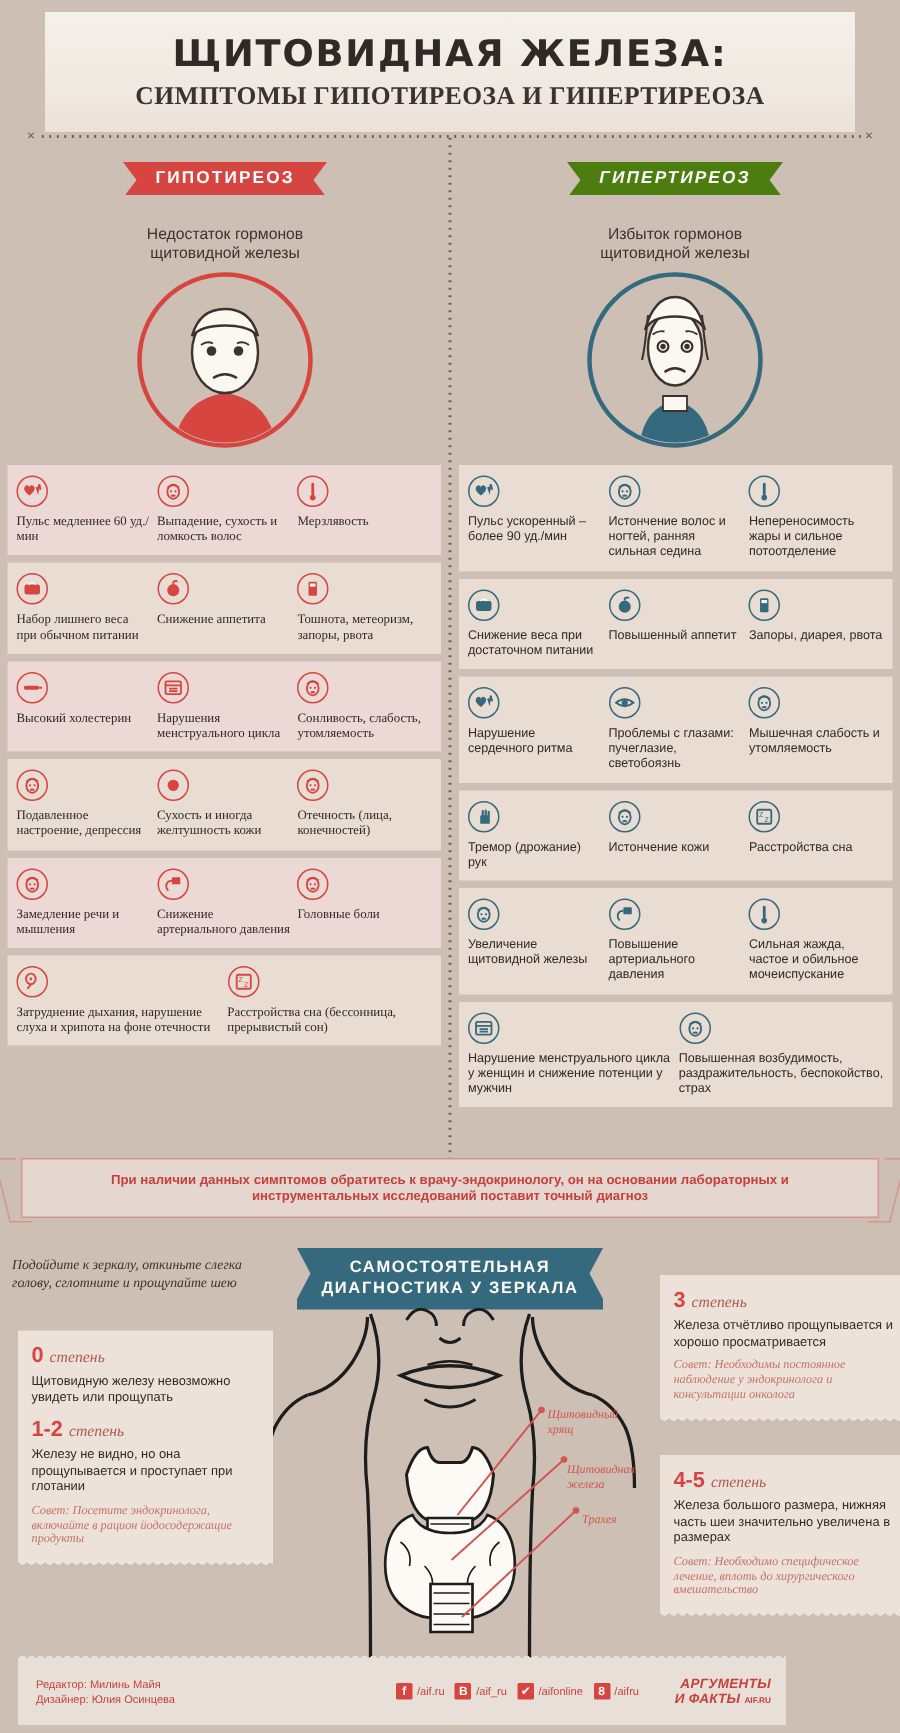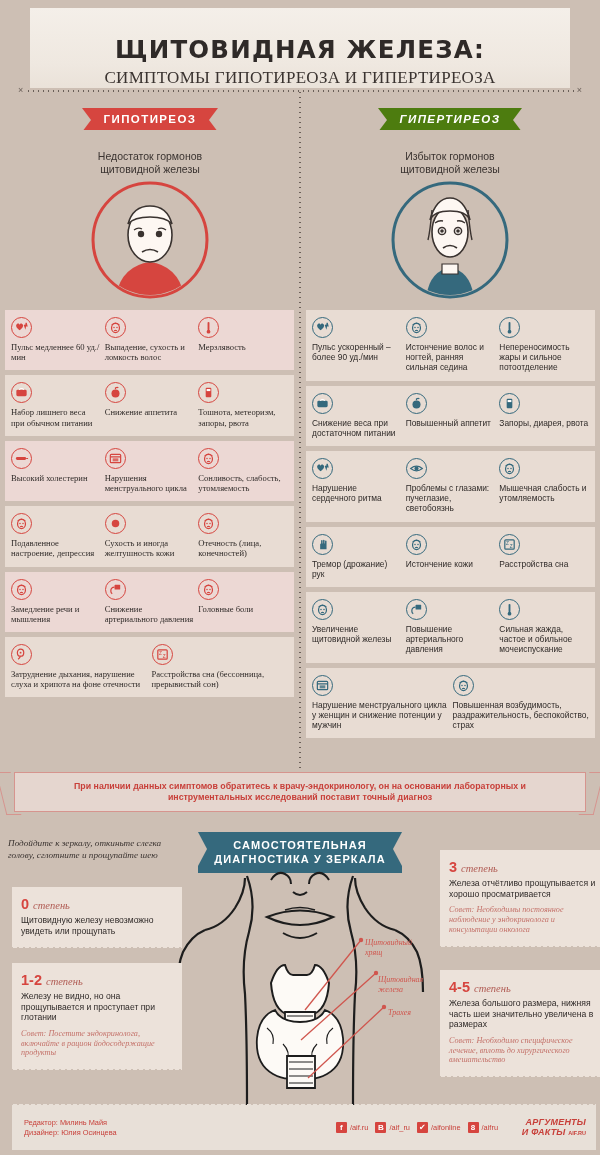--- a/index.html
+++ b/index.html
@@ -8,30 +8,30 @@
     background: #cdbfb4;
     font-family: "Liberation Sans", "DejaVu Sans", sans-serif;
     position: relative;
   }
   .page { width: 600px; height: 1155px; position: relative; background: #cdbfb4; }
 
   
   .header {
     position: absolute; left: 30px; top: 8px; width: 540px; height: 80px;
     background: linear-gradient(180deg,#f4efe9 0%, #efe8e0 70%, #eae2d9 100%);
-    text-align: center; padding-top: 27px;
+    text-align: center; padding-top: 13px;
   }
   .header h1 {
     font-family: "DejaVu Sans", sans-serif;
     font-size: 24.5px; font-weight: bold; letter-spacing: 1.2px;
     color: #2f2a28;
   }
   .header h2 {
     font-family: "Liberation Serif", "DejaVu Serif", serif;
-    font-size: 17px; font-weight: normal; letter-spacing: .3px;
+    font-size: 17px; font-weight: bold; letter-spacing: .3px;
     color: #3a3330; margin-top: 4px;
   }
   .dotline {
     position: absolute; left: 26px; top: 90px; width: 548px; height: 2px;
     background-image: radial-gradient(circle, #6a5f58 0.8px, transparent 0.9px);
     background-size: 5px 2px; background-repeat: repeat-x;
   }
   .dotline .endx {
     position: absolute; top: -5px; font-size: 9px; color: #6a5f58;
   }
@@ -154,38 +154,38 @@
   .degcard .dbody {
     font-size: 8.6px; line-height: 10.6px; color: #2f2a28; margin-top: 2px;
   }
   .degcard .dtip {
     font-family: "Liberation Serif", "DejaVu Serif", serif;
     font-style: italic; font-size: 8.2px; line-height: 9.8px;
     color: #c4726a; margin-top: 6px;
   }
 
   #deg0 { left: 12px; top: 887px; }
-  #deg12 { left: 12px; top: 963px; }
+  #deg12 { left: 12px; top: 936px; }
   #deg3 { left: 440px; top: 850px; }
   #deg45 { left: 440px; top: 970px; }
 
   .neck { position: absolute; left: 175px; top: 860px; width: 250px; height: 245px; }
 
   .nlabel {
     position: absolute;
     font-family: "Liberation Serif", "DejaVu Serif", serif;
     font-style: italic; font-size: 8px; line-height: 9.5px; color: #d0564e;
   }
   #nl1 { left: 365px; top: 938px; }
   #nl2 { left: 378px; top: 975px; }
   #nl3 { left: 388px; top: 1008px; }
 
   
   .footer {
-    position: absolute; left: 12px; top: 1106px; width: 584px; height: 44px;
+    position: absolute; left: 12px; top: 1106px; width: 512px; height: 44px;
     background: #e8e0d8;
   }
   .footer:before {
     content: ""; position: absolute; left: 0; top: -4px; width: 100%; height: 5px;
     background-image: radial-gradient(circle at 3px 5px, #e8e0d8 3px, transparent 3.2px);
     background-size: 6px 8px;
   }
   .credits {
     position: absolute; left: 12px; top: 12px;
     font-size: 7.4px; line-height: 9.6px; color: #c8403a;

